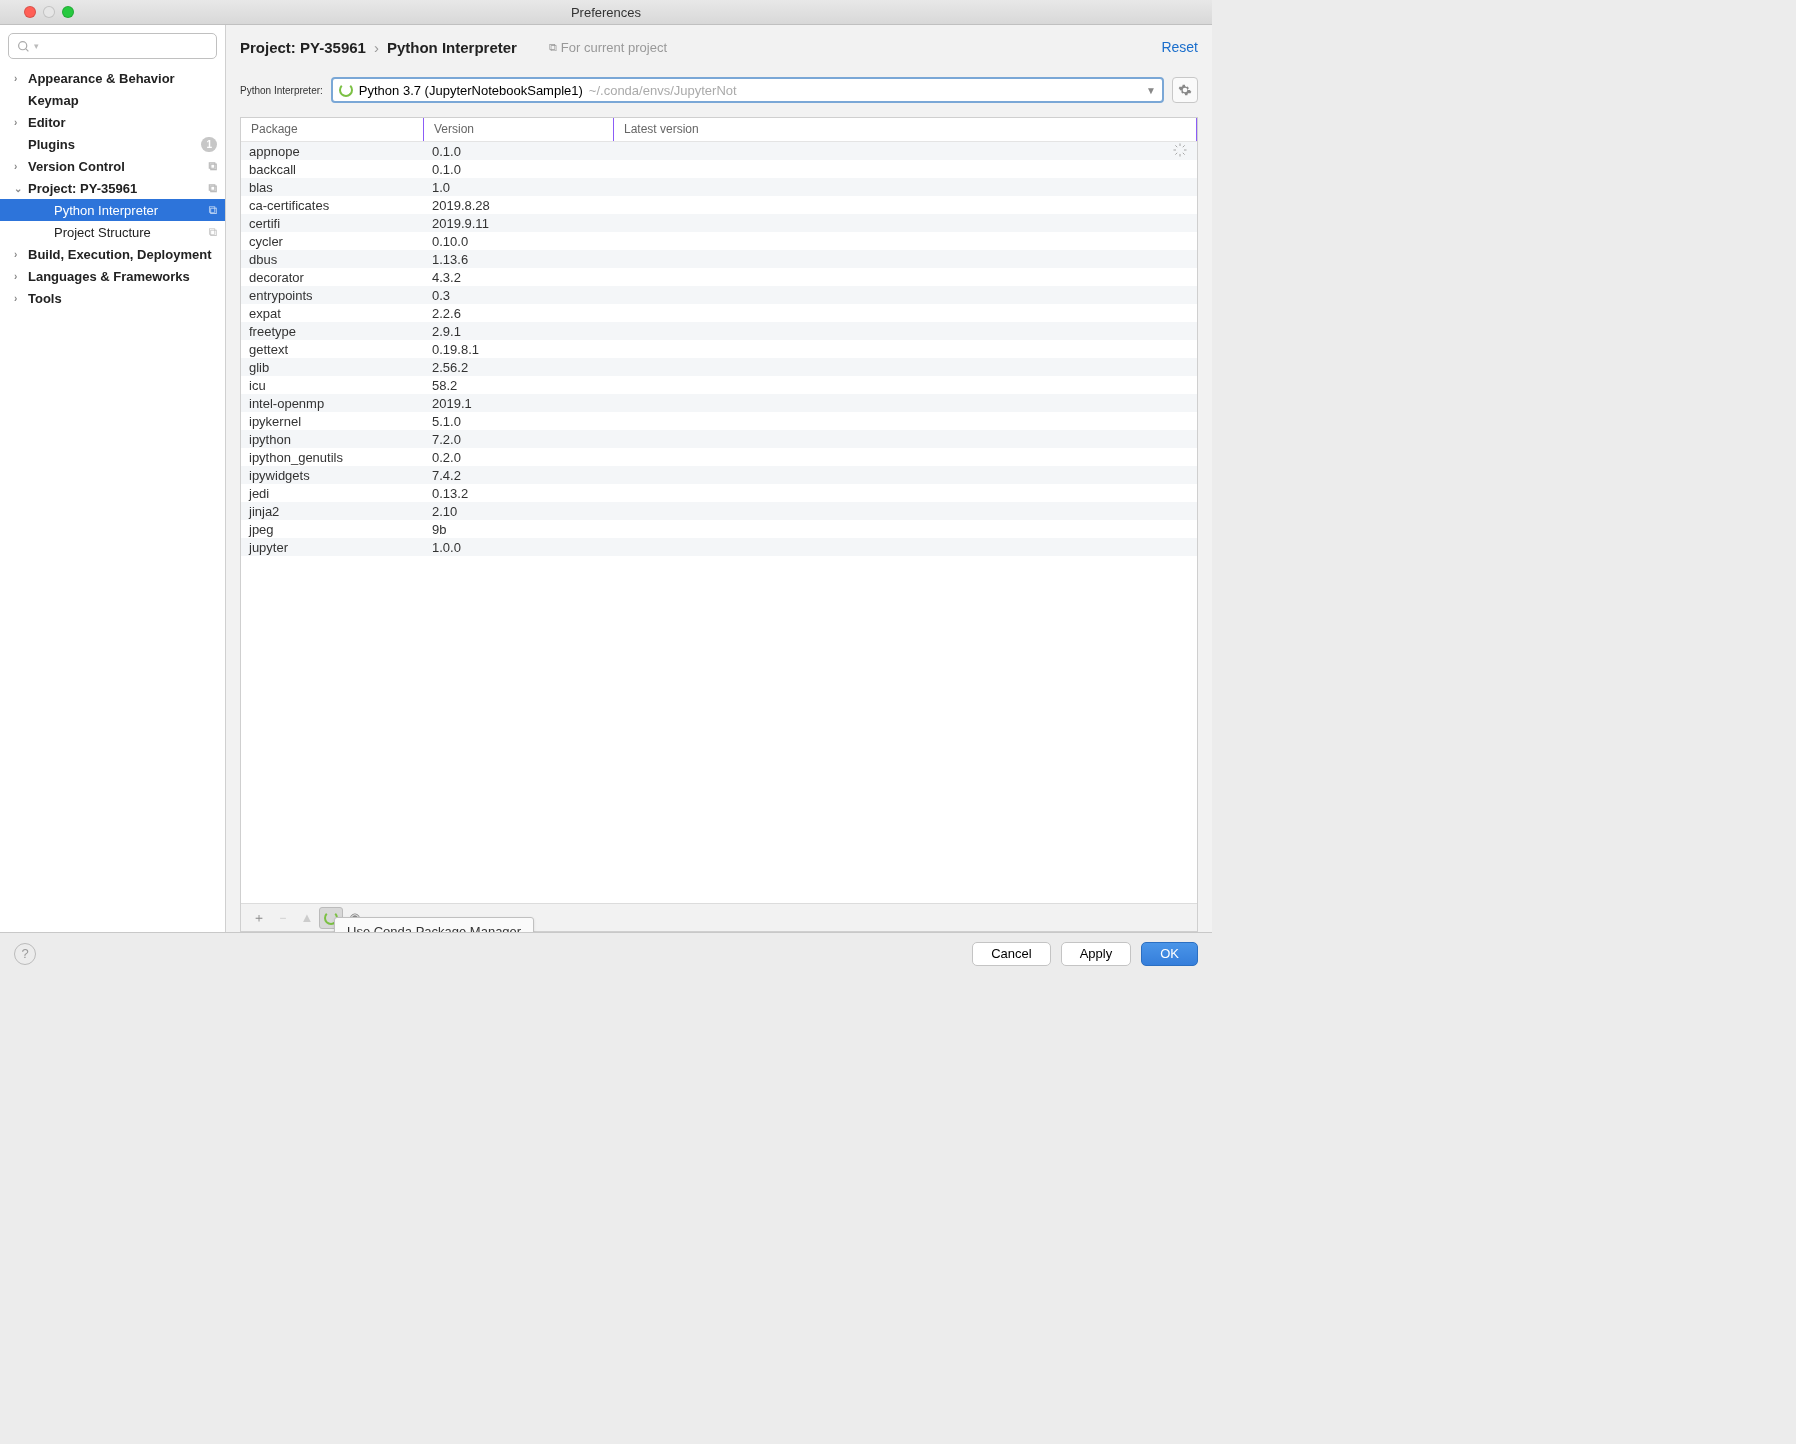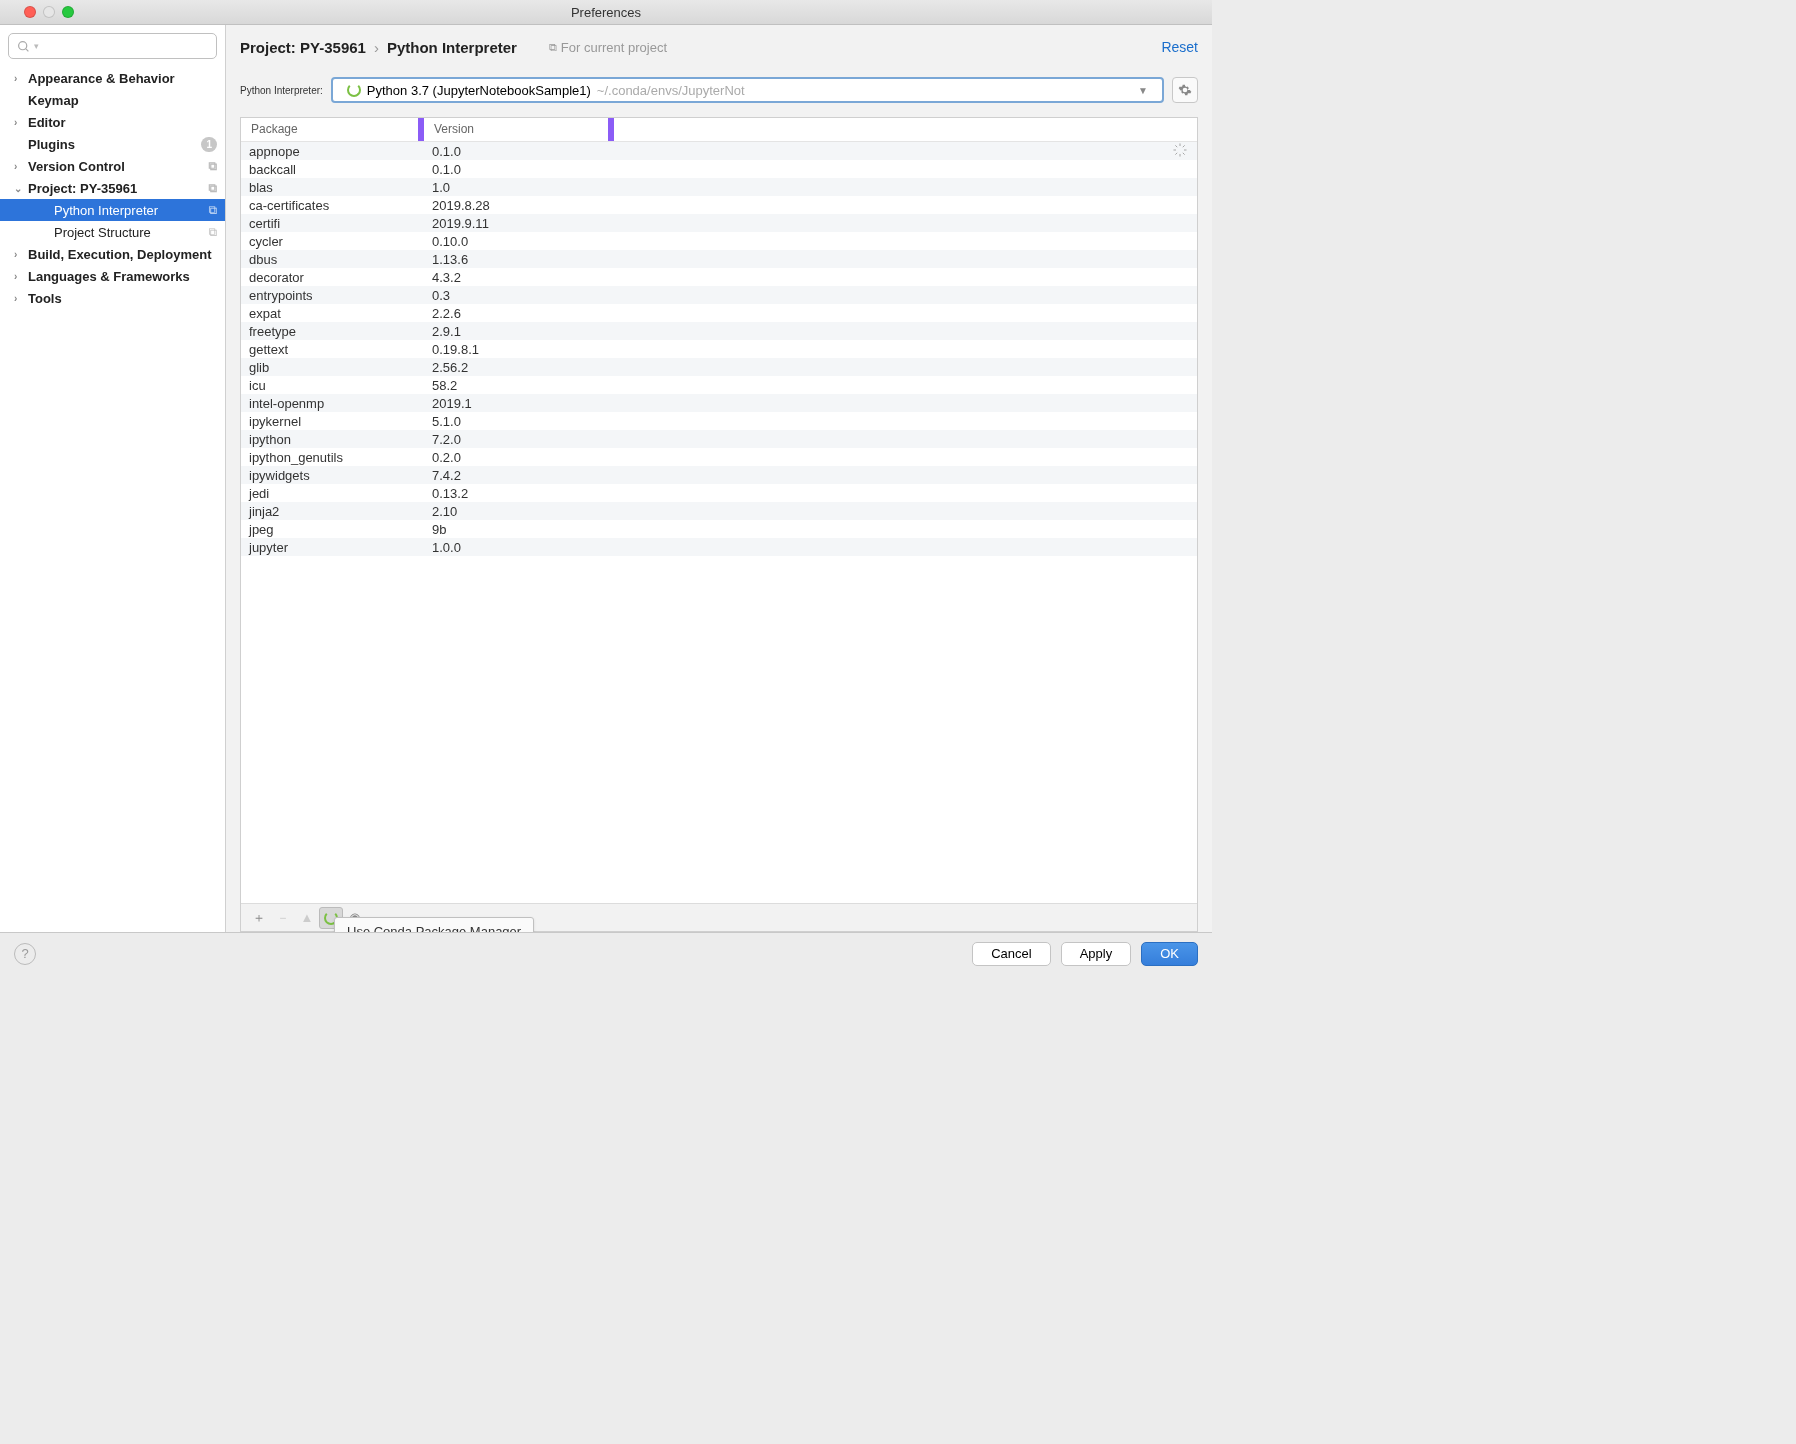--- a/index.html
+++ b/index.html
@@ -101,21 +101,21 @@
 }
 .interp-label { font-size: 10px; color: #333; }
 .interp-select {
   flex: 1;
   height: 26px;
   background: #fff;
   border: 2px solid #7aa7d6;
   border-radius: 4px;
   display: flex;
   align-items: center;
-  padding: 0 14px;
+  padding: 0 6px;
   font-size: 13px;
   overflow: hidden;
   white-space: nowrap;
 }
 .interp-select .path { color: #aaa; margin-left: 6px; }
 .interp-select .dd { margin-left: auto; color: #888; font-size: 10px; }
 .gear-btn {
   width: 26px; height: 26px; border: 1px solid #c8c8c8; border-radius: 4px;
   background: #fafafa; display: flex; align-items: center; justify-content: center;
   cursor: pointer;
@@ -130,21 +130,21 @@
   overflow: hidden;
 }
 .thead {
   display: flex;
   height: 24px;
   background: #fff;
   border-bottom: 1px solid #e4e4e4;
   font-size: 12px;
   color: #666;
 }
-.thead > div { padding: 4px 10px; border-right: 6px solid #8b5cf6; }
+.thead > div { padding: 4px 10px; border-right: 1px solid #8b5cf6; }
 .col-pkg { width: 183px; }
 .col-ver { width: 190px; }
 .col-lat { flex: 1; }
 .tbody { flex: 1; overflow: auto; }
 .trow {
   display: flex;
   height: 18px;
   font-size: 13px;
   color: #333;
   align-items: center;
@@ -308,20 +308,21 @@
         <svg width="14" height="14" viewBox="0 0 24 24" fill="#888">
             <path d="M12 8a4 4 0 100 8 4 4 0 000-8zm9 4a7 7 0 01-.1 1.2l2 1.6-2 3.4-2.4-1a7 7 0 01-2 1.2l-.4 2.6h-4l-.4-2.6a7 7 0 01-2-1.2l-2.4 1-2-3.4 2-1.6A7 7 0 013 12a7 7 0 01.1-1.2l-2-1.6 2-3.4 2.4 1a7 7 0 012-1.2L7.9 3h4l.4 2.6a7 7 0 012 1.2l2.4-1 2 3.4-2 1.6c.1.4.1.8.1 1.2z"></path>
           </svg>
       </div>
     </div>
 
     <div class="table-wrap">
       <div class="thead">
         <div class="col-pkg">Package</div>
         <div class="col-ver">Version</div>
+        <div class="col-lat">Latest version</div>
       </div>
       <div class="tbody" id="tbody">
           <div class="trow">
             <div class="col-pkg">appnope</div>
             <div class="col-ver">0.1.0</div>
             <div class="col-lat"><svg width="14" height="14" viewBox="0 0 16 16" stroke="#999" fill="none">
                 <g stroke-linecap="round">
                   <line x1="8" y1="1" x2="8" y2="3"></line>
                   <line x1="8" y1="13" x2="8" y2="15"></line>
                   <line x1="1" y1="8" x2="3" y2="8"></line>

